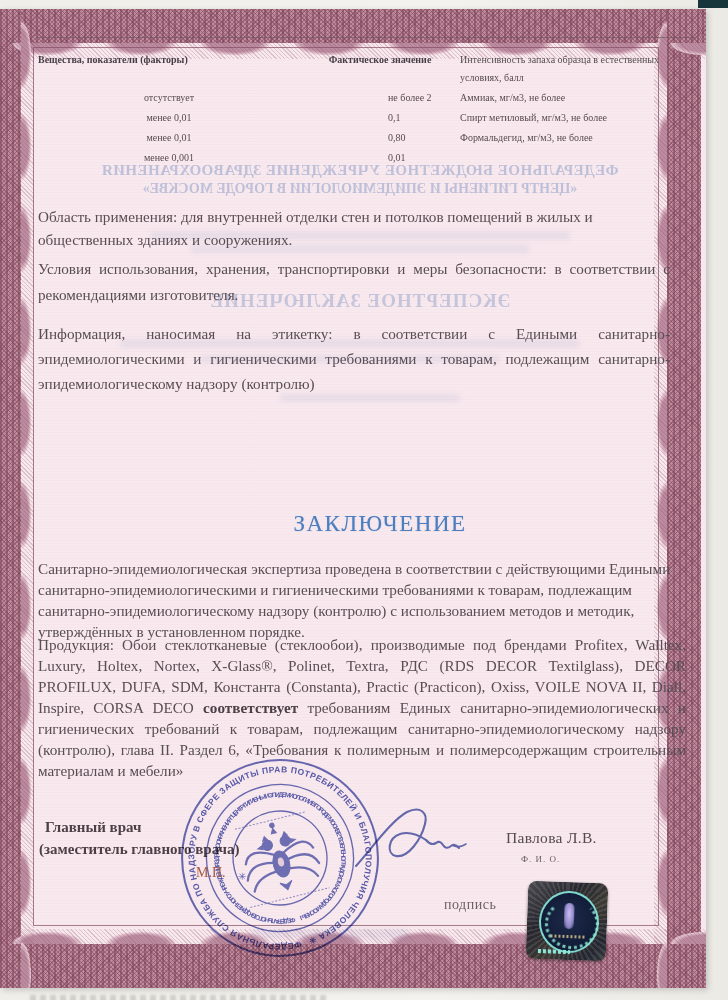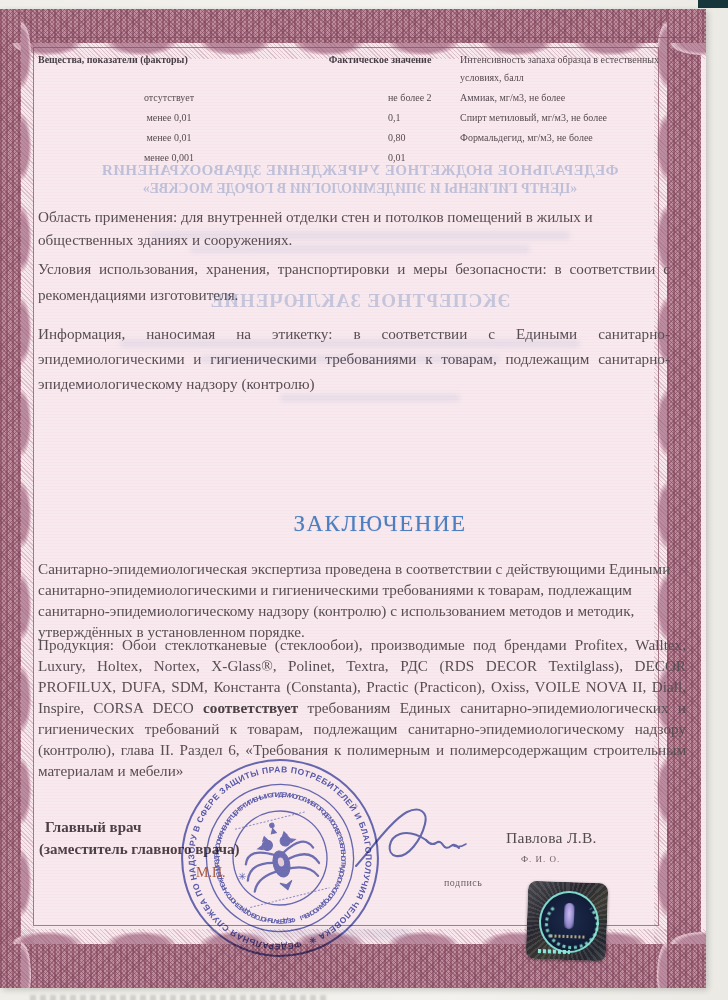--- a/index.html
+++ b/index.html
@@ -88,21 +88,21 @@
          color:rgba(80,115,180,.34);filter:blur(.7px);}
   .bleed-org1{left:40px;top:153px;width:640px;font-size:15px;letter-spacing:.5px;}
   .bleed-org2{left:40px;top:172px;width:640px;font-size:14px;}
   .bleed-exp{left:60px;top:281px;width:600px;font-size:19px;letter-spacing:1px;color:rgba(80,115,180,.30);}
   .ghost{position:absolute;border-radius:3px;background:rgba(105,130,185,.10);filter:blur(2.5px);}
   
   .sig-title1{position:absolute;left:45px;top:810px;font-size:15px;font-weight:bold;color:#4d3f46;}
   .sig-title2{position:absolute;left:39px;top:832px;font-size:15px;font-weight:bold;color:#4d3f46;}
   .mp{position:absolute;left:196px;top:856px;font-size:14px;color:#a85a41;z-index:4;}
   .mp-star{position:absolute;left:238px;top:862px;font-size:10px;color:#5d63b4;z-index:4;}
-  .sig-label{position:absolute;left:444px;top:868px;font-size:10px;color:#6c6166;letter-spacing:.5px;}
+  .sig-label{position:absolute;left:444px;top:888px;font-size:14px;color:#6c6166;letter-spacing:.5px;}
   .fio-name{position:absolute;left:506px;top:820px;font-size:15.5px;color:#544a50;letter-spacing:.3px;}
   .fio-label{position:absolute;left:521px;top:845px;font-size:9px;color:#6c6166;letter-spacing:1px;}
   .signature-svg{position:absolute;left:350px;top:795px;z-index:3;}
   
   .stamp{position:absolute;left:178px;top:747px;width:204px;height:204px;z-index:3;
          mix-blend-mode:multiply;opacity:.92;transform:rotate(-14deg);}
   
   .holo{position:absolute;left:527px;top:873px;width:80px;height:78px;border-radius:9px;
         transform:rotate(2deg);z-index:3;
         background:

